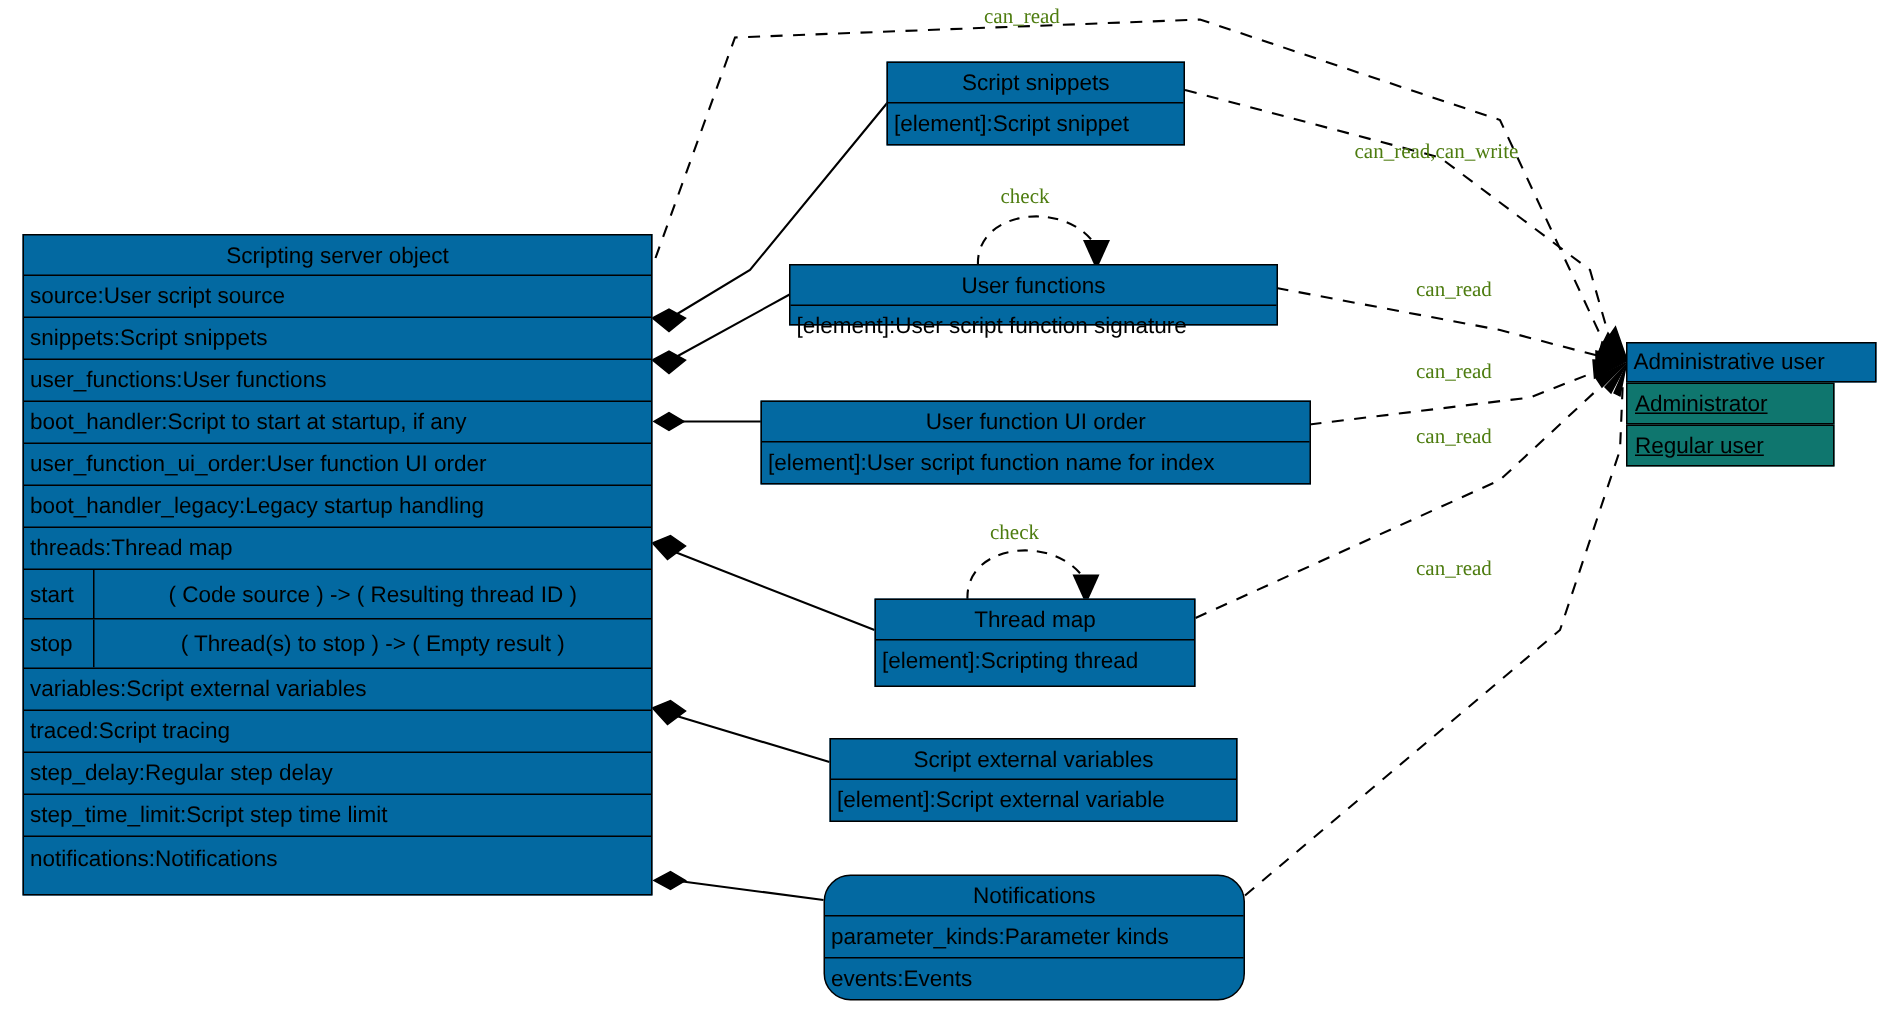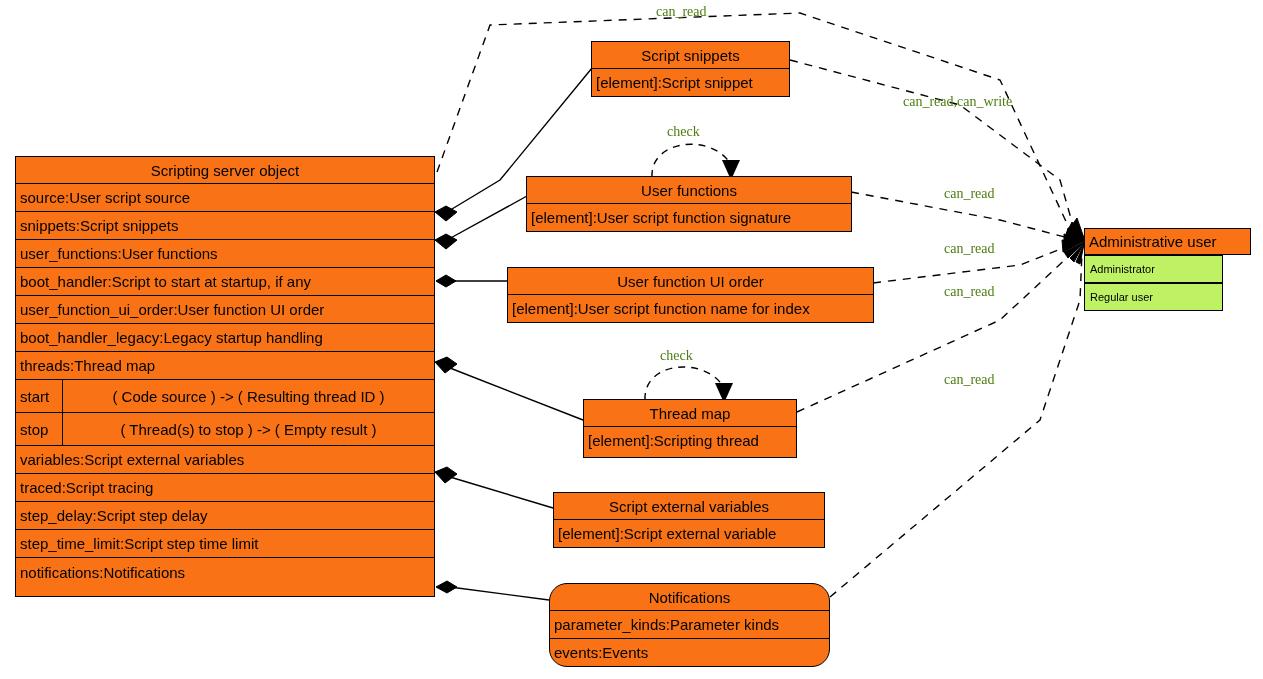--- a/index.html
+++ b/index.html
@@ -1,32 +1,32 @@
 <!DOCTYPE html>
 <html><head>
 <meta charset="utf-8">
 <style>
   html,body{margin:0;padding:0;background:#ffffff;}
   body{width:1263px;height:679px;overflow:hidden;font-family:"Liberation Sans",sans-serif;}
   #stage{position:relative;width:1263px;height:679px;background:#fff;}
   svg{position:absolute;left:0;top:0;width:1263px;height:679px;}
-  .uml-box{position:absolute;box-sizing:border-box;background:#f97316;border:1.4px solid #000;}
+  .uml-box{position:absolute;box-sizing:border-box;background:#0369a1;border:1.4px solid #000;}
   .uml-row{box-sizing:border-box;border-bottom:1.4px solid #000;display:flex;align-items:center;
            font-size:15px;color:#000;white-space:nowrap;overflow:hidden;}
   .uml-row:last-child{border-bottom:none;}
   .uml-title{justify-content:center;}
   .uml-attr{justify-content:flex-start;padding-left:4px;}
   .meth-name{box-sizing:border-box;border-right:1.4px solid #000;height:100%;display:flex;
              align-items:center;padding-left:4px;padding-right:4px;}
   .meth-sig{box-sizing:border-box;height:100%;display:flex;align-items:center;
             justify-content:center;flex:1;padding:0 4px;}
   .edge-label{position:absolute;font-family:"Liberation Serif",serif;font-size:14px;
               color:#4d7c0f;white-space:nowrap;background:transparent;}
-  .adm-sub{position:absolute;box-sizing:border-box;background:#bef264;border:1.4px solid #000;
-           font-size:11px;display:flex;align-items:center;padding-left:5px;white-space:nowrap;}
+  .adm-sub{position:absolute;box-sizing:border-box;background:#0f766e;border:1.4px solid #000;
+           font-size:15px;display:flex;align-items:center;padding-left:5px;white-space:nowrap;text-decoration:underline;}
 </style>
 </head>
 <body>
 
 <div id="stage">
 
   <svg viewBox="0 0 1263 679">
     <defs>
       <marker id="arrow" viewBox="0 0 10 10" refX="8" refY="5" markerWidth="7" markerHeight="7" orient="auto-start-reverse">
         <path d="M 0 0 L 10 5 L 0 10 z" fill="#000"></path>
@@ -101,31 +101,31 @@
       <div class="meth-name" style="width:47px;">start</div>
       <div class="meth-sig">(  Code source  )   -&gt; (  Resulting thread ID  )</div>
     </div>
     <div class="uml-row" style="height:33px;padding:0;align-items:center;">
       <div class="meth-name" style="width:47px;">stop</div>
       <div class="meth-sig">(   Thread(s) to stop  )    -&gt; (  Empty result  )</div>
     </div>
 
     <div class="uml-row uml-attr" style="height:28px;">variables:Script external variables</div>
     <div class="uml-row uml-attr" style="height:28px;">traced:Script tracing</div>
-    <div class="uml-row uml-attr" style="height:28px;">step_delay:Script step delay</div>
+    <div class="uml-row uml-attr" style="height:28px;">step_delay:Regular step delay</div>
     <div class="uml-row uml-attr" style="height:28px;">step_time_limit:Script step time limit</div>
     <div class="uml-row uml-attr" style="height:28px;">notifications:Notifications</div>
   </div>
 
   <div class="uml-box" style="left:591px;top:41px;width:199px;height:56px;">
     <div class="uml-row uml-title" style="height:27px;">Script snippets</div>
     <div class="uml-row uml-attr" style="height:27px;">[element]:Script snippet</div>
   </div>
 
-  <div class="uml-box" style="left:526px;top:176px;width:326px;height:56px;">
+  <div class="uml-box" style="left:526px;top:176px;width:326px;height:41px;">
     <div class="uml-row uml-title" style="height:27px;">User functions</div>
     <div class="uml-row uml-attr" style="height:27px;">[element]:User script function signature</div>
   </div>
 
   <div class="uml-box" style="left:507px;top:267px;width:367px;height:56px;">
     <div class="uml-row uml-title" style="height:27px;">User function UI order</div>
     <div class="uml-row uml-attr" style="height:27px;">[element]:User script function name for index</div>
   </div>
 
   <div class="uml-box" style="left:583px;top:399px;width:214px;height:59px;">

